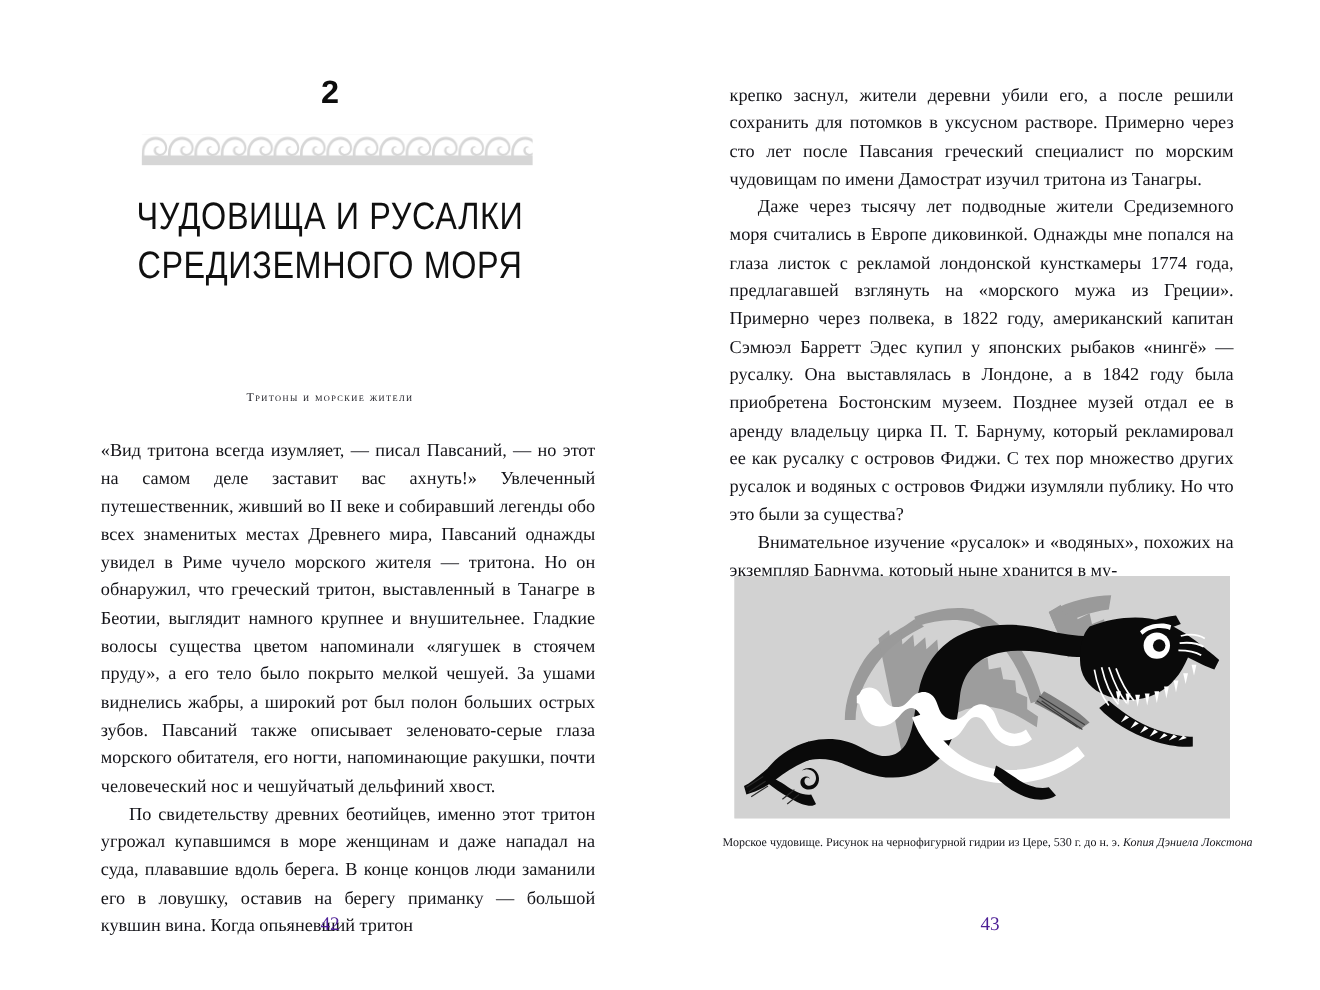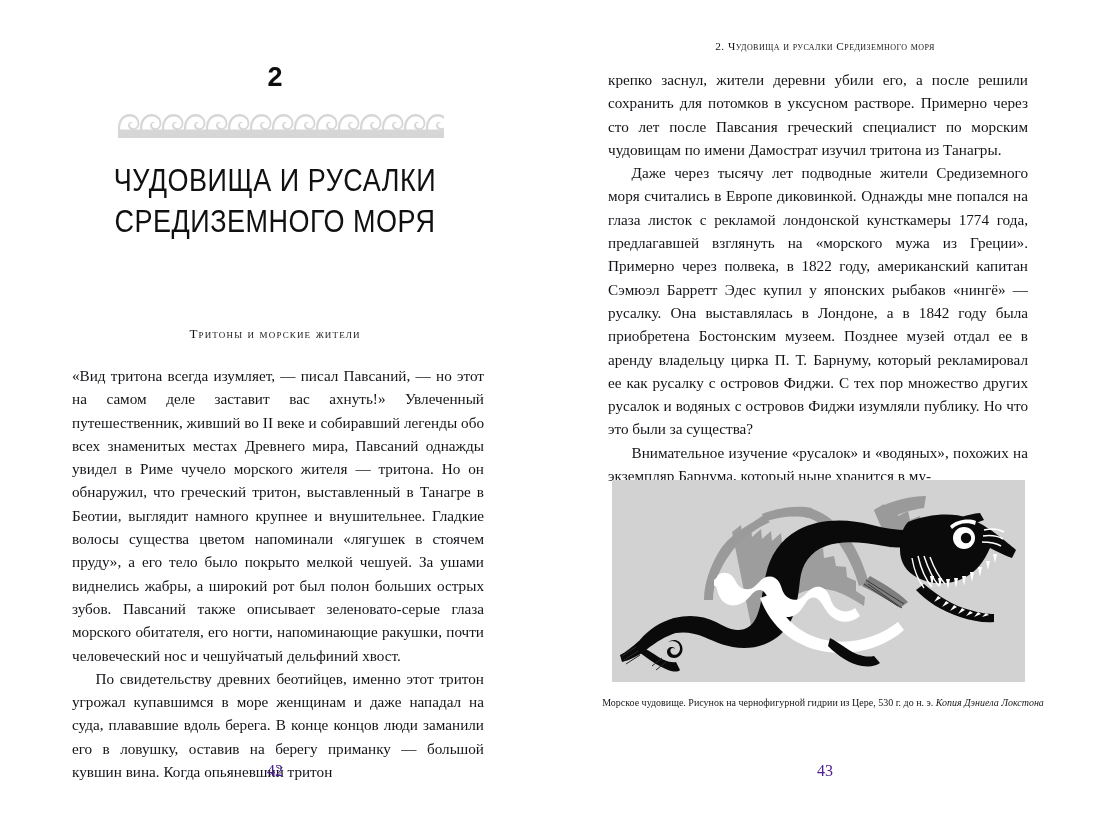--- a/index.html
+++ b/index.html
@@ -69,42 +69,42 @@
     transform-origin: top center;
   }
   .chapter-title .line { display: block; white-space: nowrap; }
 
   .section-heading {
     position: absolute;
     top: 326px;
     left: 0;
     width: 550px;
     text-align: center;
-    font-size: 13px;
+    font-size: 10px;
     font-variant: small-caps;
     letter-spacing: 1.15px;
     color: #13131a;
   }
 
   .col {
     position: absolute;
     font-size: 15.2px;
     line-height: 23.3px;
     text-align: justify;
     text-justify: inter-word;
     hyphens: manual;
     color: #131318;
   }
 
   .col p { margin: 0; }
   .col p + p { text-indent: 1.55em; }
 
   .left-col {
     top: 364px;
-    left: 72px;
+    left: 84px;
     width: 412px;
   }
 
   .folio {
     position: absolute;
     bottom: 45px;
     left: 0;
     width: 550px;
     text-align: center;
     font-size: 16px;
@@ -195,21 +195,20 @@
     <div class="col left-col">
       <p>«Вид тритона всегда изумляет, — писал Павсаний, — но этот на самом деле заставит вас ахнуть!» Увлеченный путешественник, живший во II веке и собиравший легенды обо всех знаменитых местах Древнего мира, Павсаний однажды увидел в Риме чучело морского жителя — тритона. Но он обнаружил, что греческий тритон, выставленный в Танагре в Беотии, выглядит намного крупнее и внушительнее. Гладкие волосы существа цветом напоминали «лягушек в стоячем пруду», а его тело было покрыто мелкой чешуей. За ушами виднелись жабры, а широкий рот был полон больших острых зубов. Павсаний также описывает зеленовато-серые глаза морского обитателя, его ногти, напоминающие ракушки, почти человеческий нос и чешуйчатый дельфиний хвост.</p>
       <p>По свидетельству древних беотийцев, именно этот тритон угрожал купавшимся в море женщинам и даже нападал на суда, плававшие вдоль берега. В конце концов люди заманили его в ловушку, оставив на берегу приманку — большой кувшин вина. Когда опьяневший тритон</p>
     </div>
 
     <div class="folio">42</div>
   </div>
 
   <div class="page page-right">
 
-    <div class="running-head">2. Чудовища и русалки Средиземного моря</div>
 
     <div class="col right-col">
       <p>крепко заснул, жители деревни убили его, а после решили сохранить для потомков в уксусном растворе. Примерно через сто лет после Павсания греческий специалист по морским чудовищам по имени Дамострат изучил тритона из Танагры.</p>
       <p>Даже через тысячу лет подводные жители Средиземного моря считались в Европе диковинкой. Однажды мне попался на глаза листок с рекламой лондонской кунсткамеры 1774 года, предлагавшей взглянуть на «морского мужа из Греции». Примерно через полвека, в 1822 году, американский капитан Сэмюэл Барретт Эдес купил у японских рыбаков «нингё» — русалку. Она выставлялась в Лондоне, а в 1842 году была приобретена Бостонским музеем. Позднее музей отдал ее в аренду владельцу цирка П. Т. Барнуму, который рекламировал ее как русалку с островов Фиджи. С тех пор множество других русалок и водяных с островов Фиджи изумляли публику. Но что это были за существа?</p>
       <p>Внимательное изучение «русалок» и «водяных», похожих на экземпляр Барнума, который ныне хранится в му-</p>
     </div>
 
     <div class="figure">
       <div class="plate">
         <svg viewBox="0 0 413 202" preserveAspectRatio="xMidYMid meet" aria-hidden="true">

